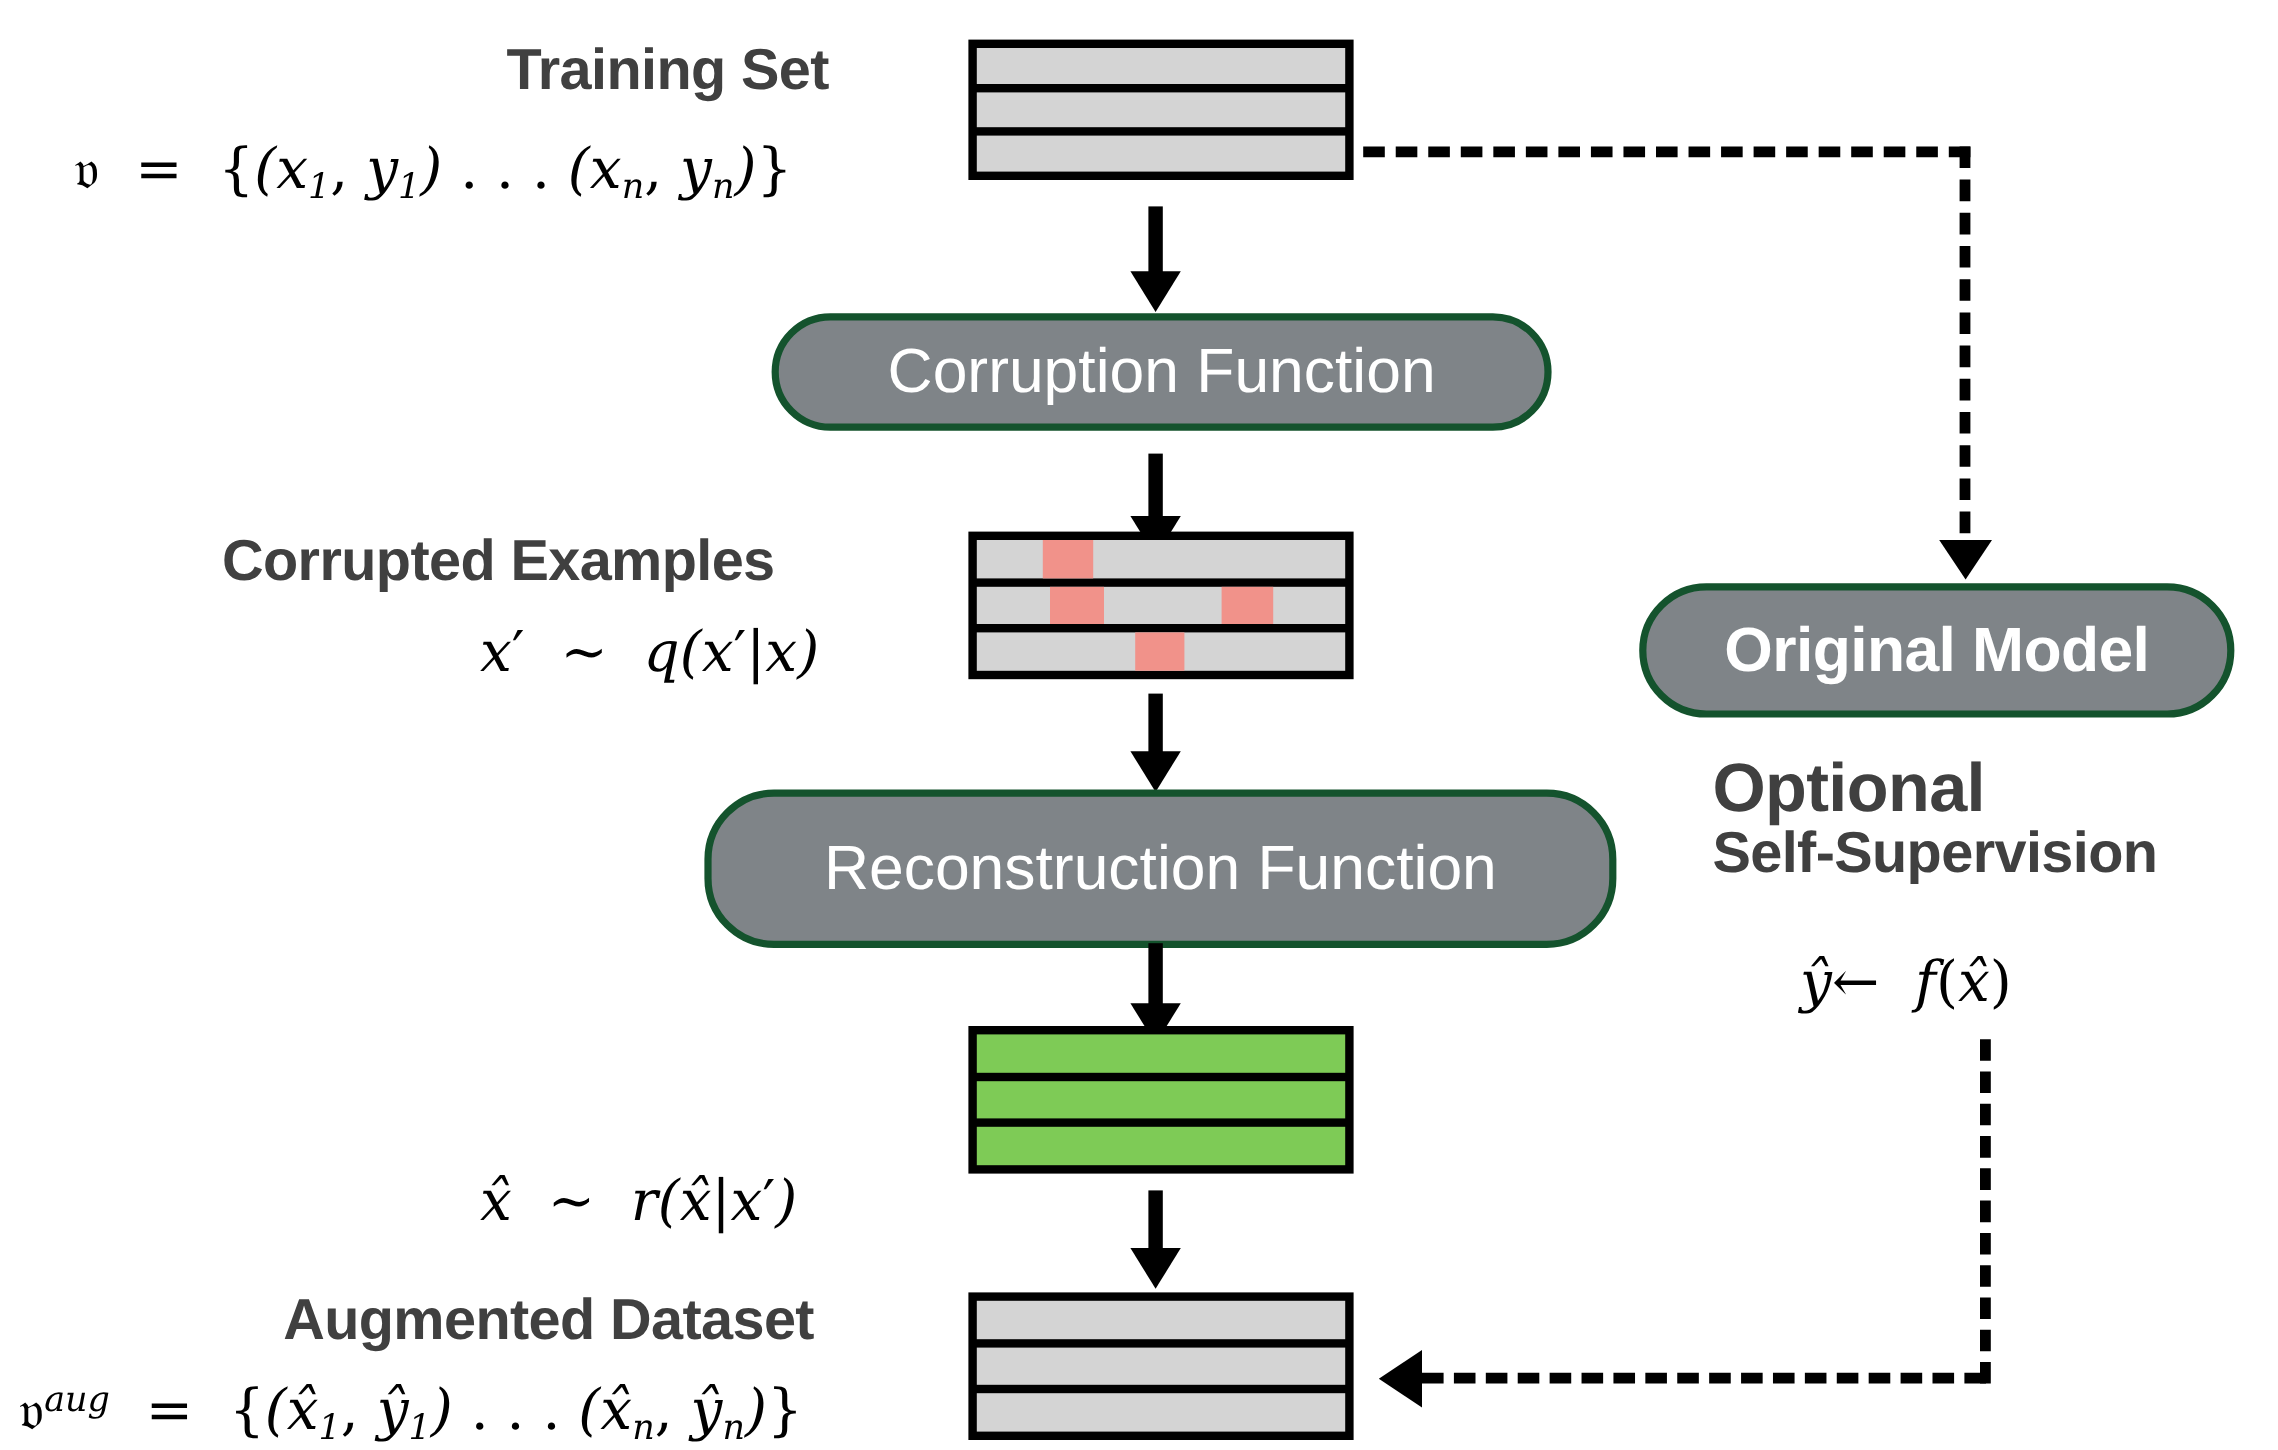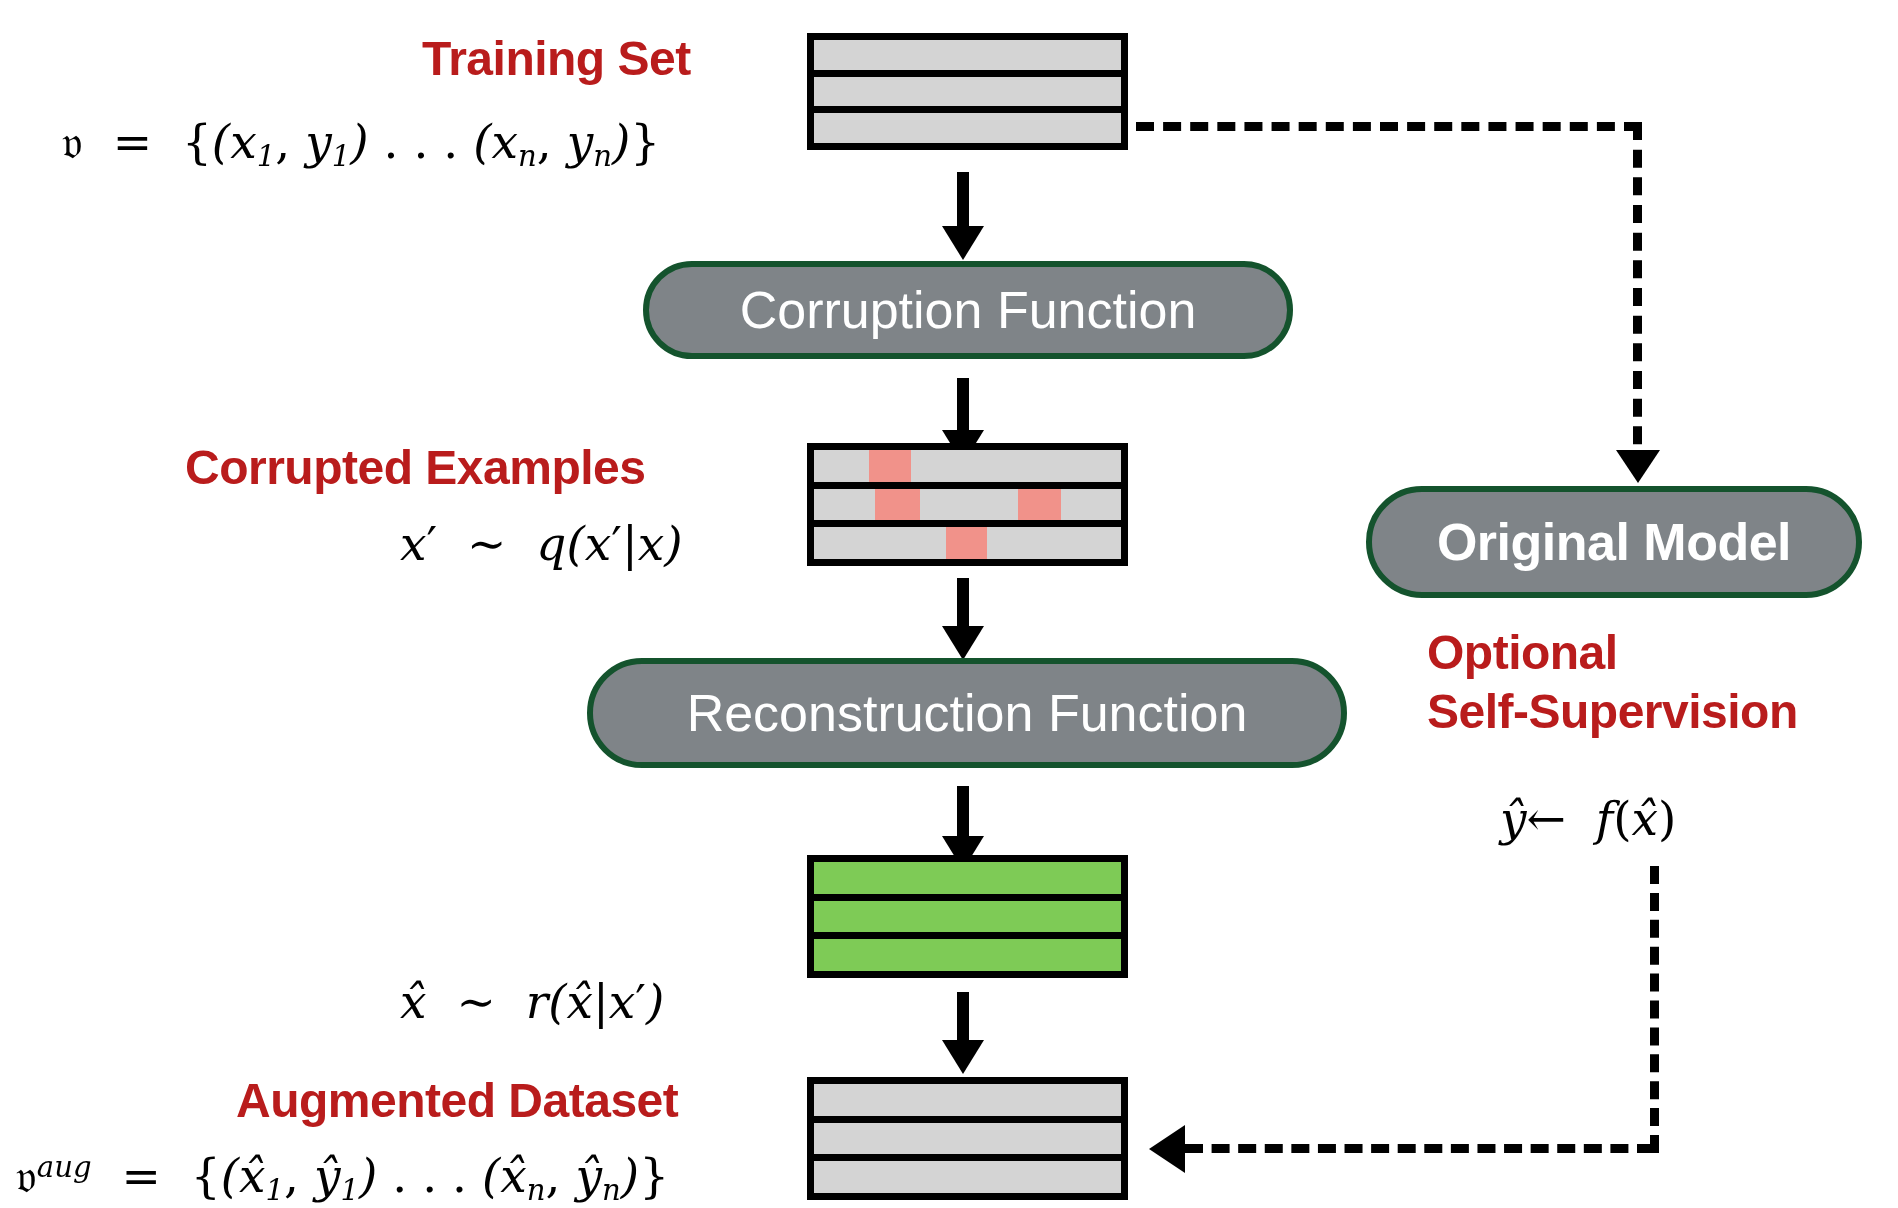--- a/index.html
+++ b/index.html
@@ -14,21 +14,21 @@
     background: #ffffff;
     font-family: "Liberation Sans", sans-serif;
     overflow: hidden;
   }
 
   
   .label {
     position: absolute;
     font-family: "Liberation Sans", sans-serif;
     font-weight: bold;
-    color: #b91c1c;
+    color: #404040;
     white-space: nowrap;
     line-height: 1.05;
     letter-spacing: -0.5px;
   }
   .formula {
     position: absolute;
     font-family: "DejaVu Serif", "Liberation Serif", serif;
     font-style: italic;
     color: #000000;
     white-space: nowrap;
@@ -189,21 +189,21 @@
     <div class="row">
       <div class="cell-red" style="left:43%; width:13.5%;"></div>
     </div>
   </div>
 
   <div class="arrow-v" style="left:963px; top:578px; height:82px;">
     <div class="shaft" style="height:50px;"></div>
     <div class="head" style="top:48px;"></div>
   </div>
 
-  <div class="procbox light" style="left:587px; top:658px; width:760px; height:110px; font-size:52px;">
+  <div class="procbox light" style="left:587px; top:658px; width:760px; height:132px; font-size:52px;">
     <span>Reconstruction Function</span>
   </div>
 
   <div class="arrow-v" style="left:963px; top:786px; height:84px;">
     <div class="shaft" style="height:52px;"></div>
     <div class="head" style="top:50px;"></div>
   </div>
 
 
   <div class="formula" style="left:400px; top:930px; font-size:47px;margin-top:48px;">
@@ -236,21 +236,21 @@
   </div>
 
   <div class="dash-h" style="left:1136px; top:122px; width:506px;"></div>
   <div class="dash-v" style="left:1633px; top:122px; height:350px;"></div>
   <div class="dhead-down" style="left:1616px; top:450px;"></div>
 
   <div class="procbox heavy" style="left:1366px; top:486px; width:496px; height:112px; font-size:52px;">
     <span>Original Model</span>
   </div>
 
-  <div class="label" style="left:1427px; top:628px; font-size:48px;">Optional</div>
+  <div class="label" style="left:1427px; top:628px; font-size:57px;">Optional</div>
   <div class="label" style="left:1427px; top:687px; font-size:48px;">Self-Supervision</div>
 
   <div class="formula" style="left:1500px; top:795px; font-size:47px;">
     <span>ŷ</span><span class="up">←&nbsp;&nbsp;</span><span>f</span><span class="up">(</span><span>x̂</span><span class="up">)</span>
   </div>
 
   <div class="dash-v" style="left:1650px; top:866px; height:287px;"></div>
   <div class="dash-h" style="left:1185px; top:1144px; width:470px;"></div>
   <div class="dhead-left" style="left:1149px; top:1125px;"></div>
 

